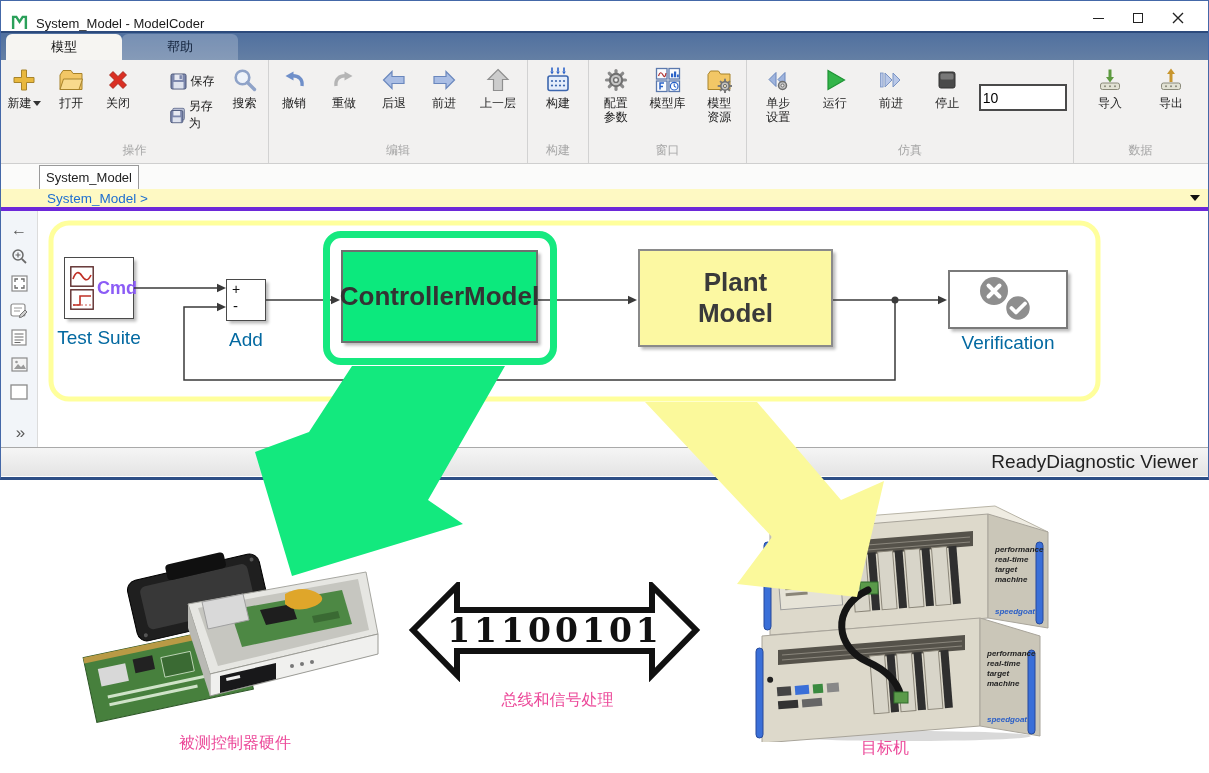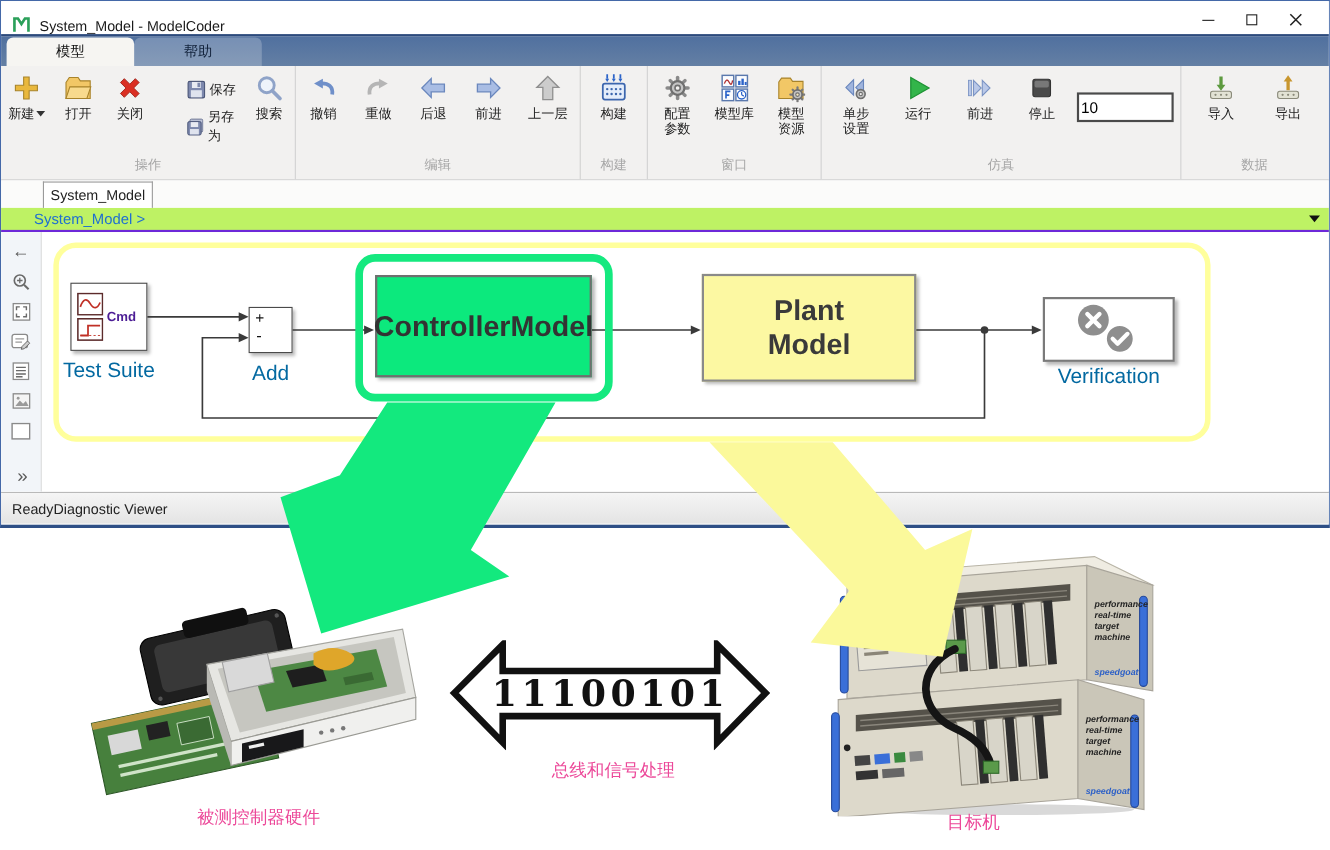--- a/index.html
+++ b/index.html
@@ -37,62 +37,62 @@
     border-right:4px solid transparent; border-top:5px solid #333; margin-left:2px; vertical-align:middle; }
   .rcol { display:flex; flex-direction:column; gap:8px; padding-top:6px; }
   .rsmall { display:flex; align-items:center; gap:4px; font-size:12px; color:#222;padding-left:28px; }
   .sim-time { width:88px; height:27px; border:2px solid #4a4a4a; font-size:14px;
     padding-left:2px; margin-top:17px; font-family:inherit; background:#fff; }
 
   
   .docbar { height:25px; background:#fbfbfa; display:flex; align-items:flex-end; padding-left:38px; }
   .doc-tab { width:100px; height:24px; background:#fff; border:1px solid #9a9a9a; border-bottom:none;
     display:flex; align-items:center; justify-content:center; font-size:13px; color:#222; }
-  .breadcrumb { height:22px; background:#bef264; border-bottom:2px solid #6d28d9;
-    display:flex; align-items:center; padding:0 8px 0 30px; }
+  .breadcrumb { height:22px; background:#fef9c3; border-bottom:4px solid #6d28d9;
+    display:flex; align-items:center; padding:0 8px 0 46px; }
   .bc-link { font-size:13.5px; color:#1f6fd0; }
   .bc-caret { margin-left:auto; width:0; height:0; border-left:5px solid transparent;
     border-right:5px solid transparent; border-top:6px solid #111; }
 
   .canvas { position:relative; height:236px; background:#fff; overflow:hidden; }
   .left-rail { position:absolute; left:0; top:0; bottom:0; width:37px; background:#f2f5f9;
     border-right:1px solid #dcdcdc; display:flex; flex-direction:column; align-items:center;
     padding-top:8px; gap:6px; z-index:3; }
   .rail-btn { width:22px; height:21px; display:flex; align-items:center; justify-content:center;
     color:#5a5a5a; font-size:16px; }
   .rail-expand { position:absolute; left:0; bottom:4px; width:37px; text-align:center;
     color:#5a5a5a; font-size:17px; letter-spacing:-2px; }
 
   .diagram { position:absolute; left:0; top:0; width:1209px; height:236px; z-index:1; }
   .dblock { position:absolute; background:#fff; border:1.6px solid #4a4a4a;
     box-shadow:2.5px 2.5px 3px rgba(0,0,0,.28); }
   .dlabel { position:absolute; text-align:center; font-size:19px; color:#0369a1; }
 
   .b-testsuite { left:63px; top:46px; width:70px; height:62px; display:flex; align-items:center; padding-left:5px; }
   .ts-plots { display:flex; flex-direction:column; gap:2px; }
-  .ts-cmd { font-size:12px; font-weight:bold; color:#4c1d95; margin-left:3px; }
+  .ts-cmd { font-size:18px; font-weight:bold; color:#8b5cf6; margin-left:3px; }
 
   .b-add { left:225px; top:68px; width:40px; height:42px; }
   .add-plus  { position:absolute; left:5px; top:1px;  font-size:14px; color:#111; }
   .add-minus { position:absolute; left:6px; top:17px; font-size:15px; color:#111; }
 
   .hl-bubble { position:absolute; left:322px; top:20px; width:234px; height:134px;
     border:7px solid var(--highlight_green,#15e97f); border-radius:18px; z-index:2; }
   .b-controller { left:340px; top:39px; width:197px; height:93px; z-index:3;
     background:var(--controller_fill,#0ce97d); border:2px solid #6f6f6f;
     display:flex; flex-direction:row; align-items:center; justify-content:center;
     font-size:26px; font-weight:bold; color:#333; line-height:1.18; }
   .b-plant { left:637px; top:38px; width:195px; height:98px;
     background:var(--plant_fill,#fcf8a2); border:2px solid #8a8a8a;
     display:flex; flex-direction:column; align-items:center; justify-content:center;
     font-size:26px; font-weight:bold; color:#3a3a3a; line-height:1.18; }
   .b-verif { left:947px; top:59px; width:120px; height:59px; border:2px solid #7a7a7a; }
 
   .statusbar { height:29px; background:linear-gradient(#f5f5f5,#e4e4e4); border-top:1px solid #a9a9a9;
-    display:flex; align-items:center; justify-content:flex-start; padding:0 10px; font-size:13px; color:#222; }
+    display:flex; align-items:center; justify-content:flex-end; padding:0 10px; font-size:19px; color:#222; }
 
   
   .hw-label { position:absolute; text-align:center; font-size:16px; color:#ec4899; }
   .lbl-ecu    { left:105px; top:733px; width:260px; }
   .lbl-bus    { left:425px; top:690px; width:265px; }
   .lbl-target { left:800px; top:738px; width:170px; }
 
   .hw-left  { position:absolute; left:80px;  top:552px; }
   .bin-arrow{ position:absolute; left:405px; top:582px; }
   .hw-right { position:absolute; left:748px; top:490px; }

